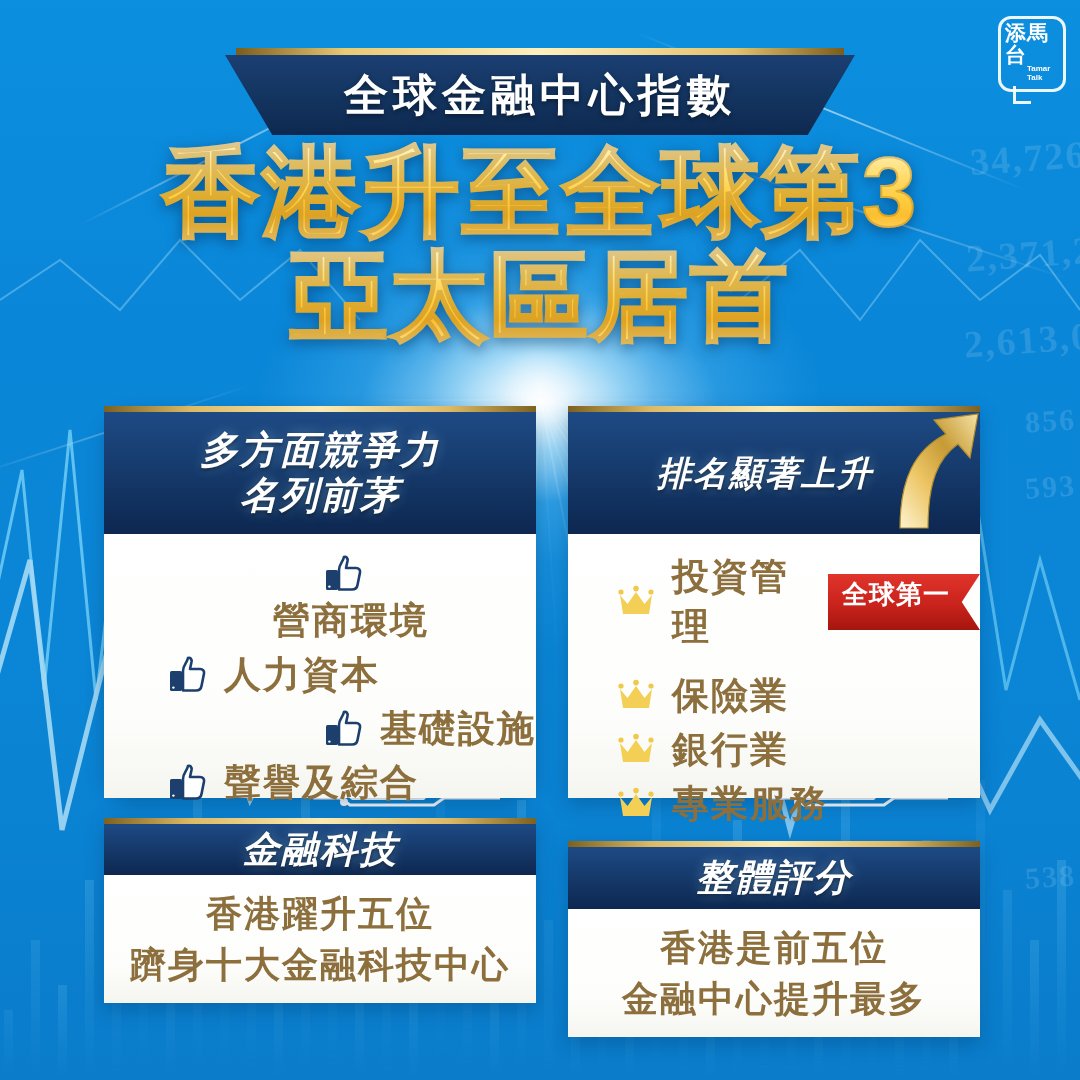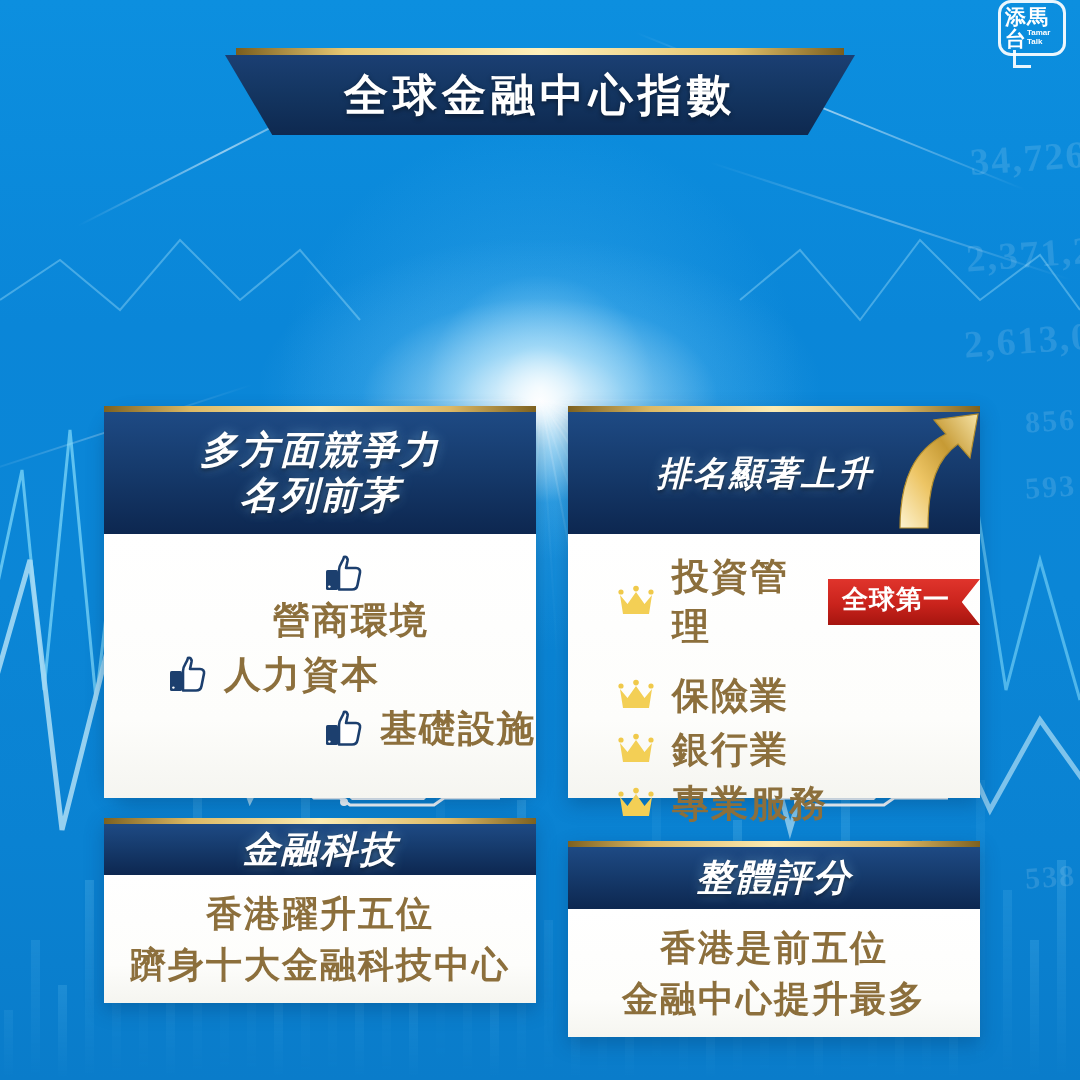--- a/index.html
+++ b/index.html
@@ -32,21 +32,21 @@
   }
   .glow{
     position:absolute;left:50%;top:37%;width:560px;height:320px;
     transform:translate(-50%,-50%);
     background:radial-gradient(ellipse at center,rgba(255,255,255,.95) 0%,rgba(205,240,255,.55) 22%,rgba(120,205,250,.18) 45%,rgba(0,0,0,0) 72%);
   }
   .streak{position:absolute;height:2px;background:linear-gradient(90deg,rgba(255,255,255,0),rgba(255,255,255,.55),rgba(255,255,255,0));}
 
   
   .logo{
-    position:absolute;top:0;right:14px;width:68px;height:56px;
+    position:absolute;top:16px;right:14px;width:68px;height:76px;
     z-index:40;
   }
   .logo-bubble{
     position:absolute;inset:0;border:3px solid rgba(255,255,255,.92);
     border-radius:13px;
   }
   .logo-tail{
     position:absolute;left:15px;bottom:-12px;width:15px;height:15px;
     border-left:3px solid rgba(255,255,255,.92);
     border-bottom:3px solid rgba(255,255,255,.92);
@@ -126,21 +126,21 @@
   .item-text{
     color:#8c6f3c;font-weight:700;letter-spacing:2px;font-size:37px;
   }
   .thumb-ico{width:44px;height:44px;margin-right:14px;flex:0 0 44px;}
   .crown-ico{width:40px;height:34px;margin-right:16px;flex:0 0 40px;}
 
   .ribbon{
     position:relative;margin-left:12px;height:40px;
     background:linear-gradient(180deg,#e0342c 0%,#c9231c 55%,#a6150f 100%);
     clip-path:polygon(0 0,100% 0,88% 50%,100% 100%,0 100%);
-    display:flex;align-items:center;padding:0 30px 6px 14px;
+    display:flex;align-items:center;padding:0 30px 16px 14px;
     box-shadow:0 2px 5px rgba(0,0,0,.3);
   }
   .ribbon span{color:#fff;font-weight:700;font-size:26px;letter-spacing:1px;white-space:nowrap;}
 
   .bottom-text{
     color:#8c6f3c;font-weight:700;font-size:36px;letter-spacing:2px;
     text-align:center;line-height:1.42;
   }
   .arrow-up{position:absolute;right:-4px;top:-6px;width:92px;height:130px;}
 </style>
@@ -266,20 +266,24 @@
     </div>
   </div>
 
   <div class="banner-wrap">
     <div class="banner-gold"></div>
     <div class="banner">
       <div class="banner-title">全球金融中心指數</div>
     </div>
   </div>
 
+  <div class="hero">
+    <div class="hero-line hero-1">香港升至全球第3</div>
+    <div class="hero-line hero-2">亞太區居首</div>
+  </div>
 
   <div class="card" style="left:104px;top:406px;width:432px;border-radius:30px;">
     <div class="card-gold"></div>
     <div class="card-head" style="height:122px;">
       <div class="card-head-text" style="font-size:38px;">
         <div>多方面競爭力</div>
         <div>名列前茅</div>
       </div>
     </div>
     <div class="card-body" style="height:250px;padding:14px 0 0 0;">
@@ -312,20 +316,32 @@
           <span class="thumb-ico">
             <svg viewBox="0 0 44 44">
                 <g fill="none" stroke="#1c3f6e" stroke-width="2.6" stroke-linejoin="round">
                   <path d="M17 18 C17 12 21 10 22 5 C24 4 26 6 25.5 9 L24 16 L34 16 C37 16 38.5 18 38 20.5 L35.5 33 C35 36 33 37.5 30 37.5 L17 37.5 Z" fill="#fff"></path>
                 </g>
                 <rect x="4" y="18" width="12" height="20" rx="1.6" fill="#1c3f6e"></rect>
                 <circle cx="7.4" cy="34.6" r="1.2" fill="#fff"></circle>
               </svg>
           </span>
           <span class="item-text">基礎設施</span>
+        </li>
+        <li style="margin:4px 0 4px 62px;">
+          <span class="thumb-ico">
+            <svg viewBox="0 0 44 44">
+                <g fill="none" stroke="#1c3f6e" stroke-width="2.6" stroke-linejoin="round">
+                  <path d="M17 18 C17 12 21 10 22 5 C24 4 26 6 25.5 9 L24 16 L34 16 C37 16 38.5 18 38 20.5 L35.5 33 C35 36 33 37.5 30 37.5 L17 37.5 Z" fill="#fff"></path>
+                </g>
+                <rect x="4" y="18" width="12" height="20" rx="1.6" fill="#1c3f6e"></rect>
+                <circle cx="7.4" cy="34.6" r="1.2" fill="#fff"></circle>
+              </svg>
+          </span>
+          <span class="item-text">聲譽及綜合</span>
         </li>
       </ul>
     </div>
   </div>
   <svg class="tech-line" style="left:104px;top:782px;width:432px;" viewBox="0 0 432 26">
     <path d="M2 4 H196 L210 16 H236 L246 23 H330 L340 16 H396" fill="none" stroke="#ffffff" stroke-width="3"></path>
     <circle cx="240" cy="20" r="4" fill="#fff"></circle>
     <path d="M236 8 H330 L320 18 H248 Z" fill="#fff"></path>
     <path d="M372 6 h26 l-8 10 h-26 z M404 6 h16 l-8 10 h-16 z" fill="#fff"></path>
   </svg>

